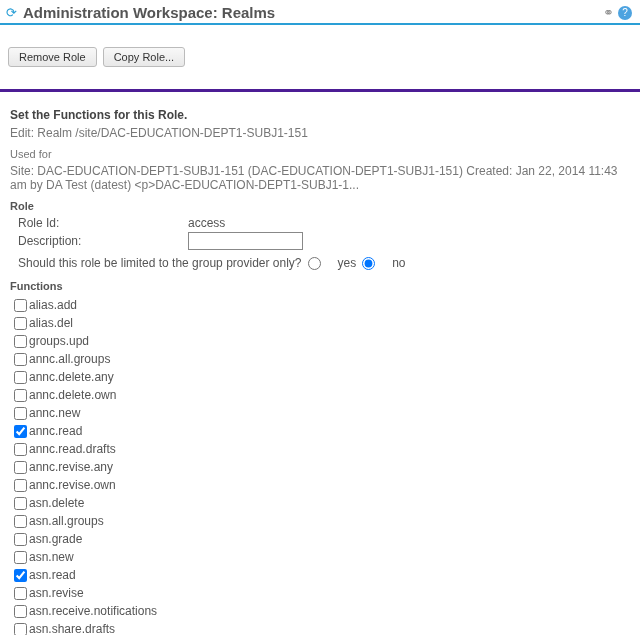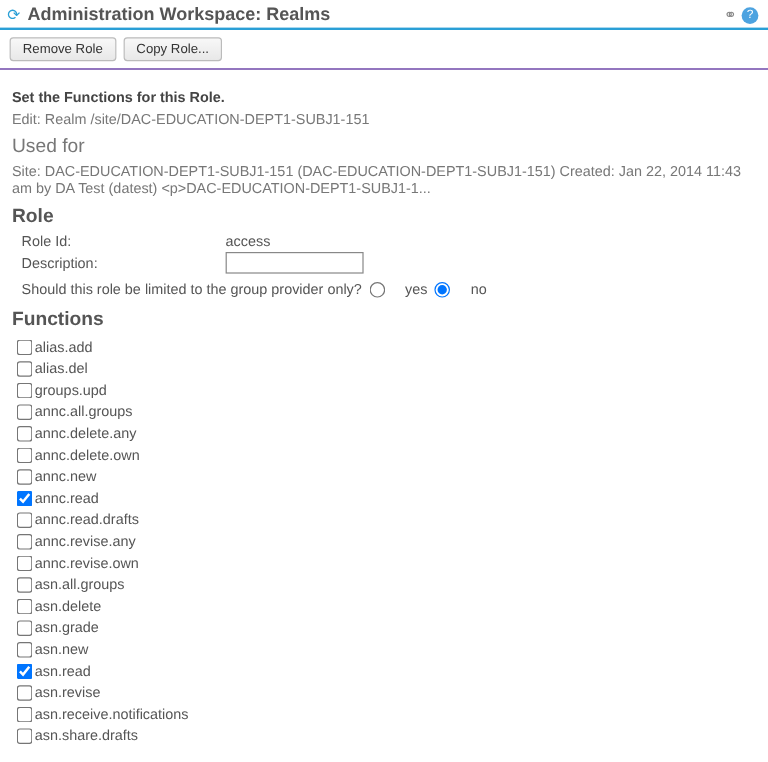--- a/index.html
+++ b/index.html
@@ -46,22 +46,22 @@
     border-radius: 50%;
     background: #4da3e0;
     color: #fff;
     font-size: 10px;
     display: flex;
     align-items: center;
     justify-content: center;
     cursor: pointer;
   }
   .toolbar {
-    padding: 6px 8px;
-    border-bottom: 1px solid #4c1d95;
+    padding: 22px 8px;
+    border-bottom: 3px solid #4c1d95;
     display: flex;
     gap: 6px;
   }
   .toolbar button {
     font-size: 11px;
     padding: 3px 10px;
     background: linear-gradient(#f8f8f8,#e8e8e8);
     border: 1px solid #bbb;
     border-radius: 3px;
     color: #333;
@@ -73,21 +73,21 @@
     font-size: 12px;
     font-weight: bold;
     color: #444;
   }
   .sub {
     color: #777;
     font-size: 12px;
     margin: 2px 0 8px 0;
   }
   .section-head {
-    font-size: 16px;
+    font-size: 11px;
     font-weight: bold;
     color: #555;
     margin: 6px 0 4px 0;
   }
   .role-table {
     margin-left: 8px;
     margin-bottom: 6px;
   }
   .role-row {
     display: flex;
@@ -219,25 +219,25 @@
       <div class="func-item">
         <input type="checkbox" style="">
         <span>annc.revise.any</span>
       </div>
       <div class="func-item">
         <input type="checkbox" style="">
         <span>annc.revise.own</span>
       </div>
       <div class="func-item">
         <input type="checkbox" style="">
+        <span>asn.delete</span>
+      </div>
+      <div class="func-item">
+        <input type="checkbox" style="">
         <span>asn.all.groups</span>
-      </div>
-      <div class="func-item">
-        <input type="checkbox" style="">
-        <span>asn.delete</span>
       </div>
       <div class="func-item">
         <input type="checkbox" style="">
         <span>asn.grade</span>
       </div>
       <div class="func-item">
         <input type="checkbox" style="">
         <span>asn.new</span>
       </div>
       <div class="func-item">

